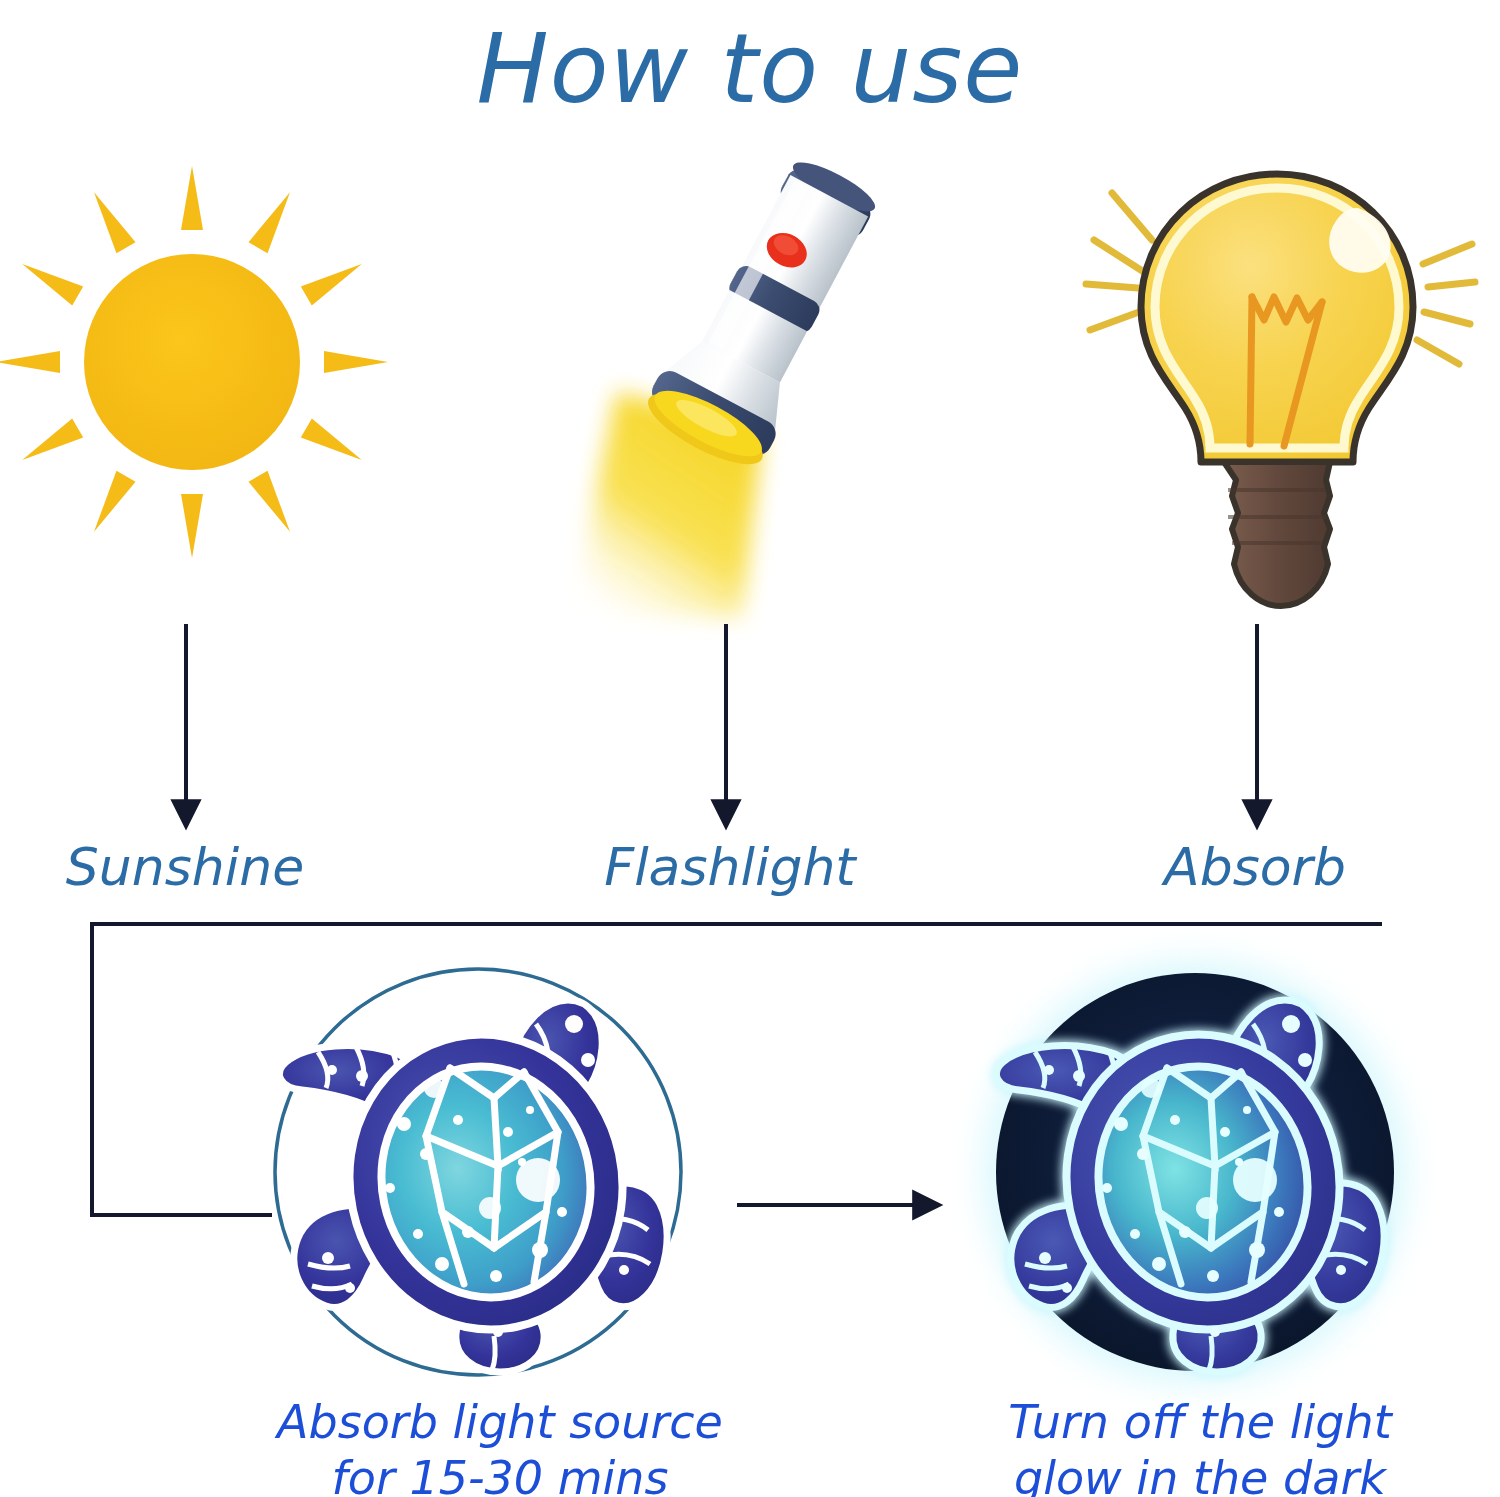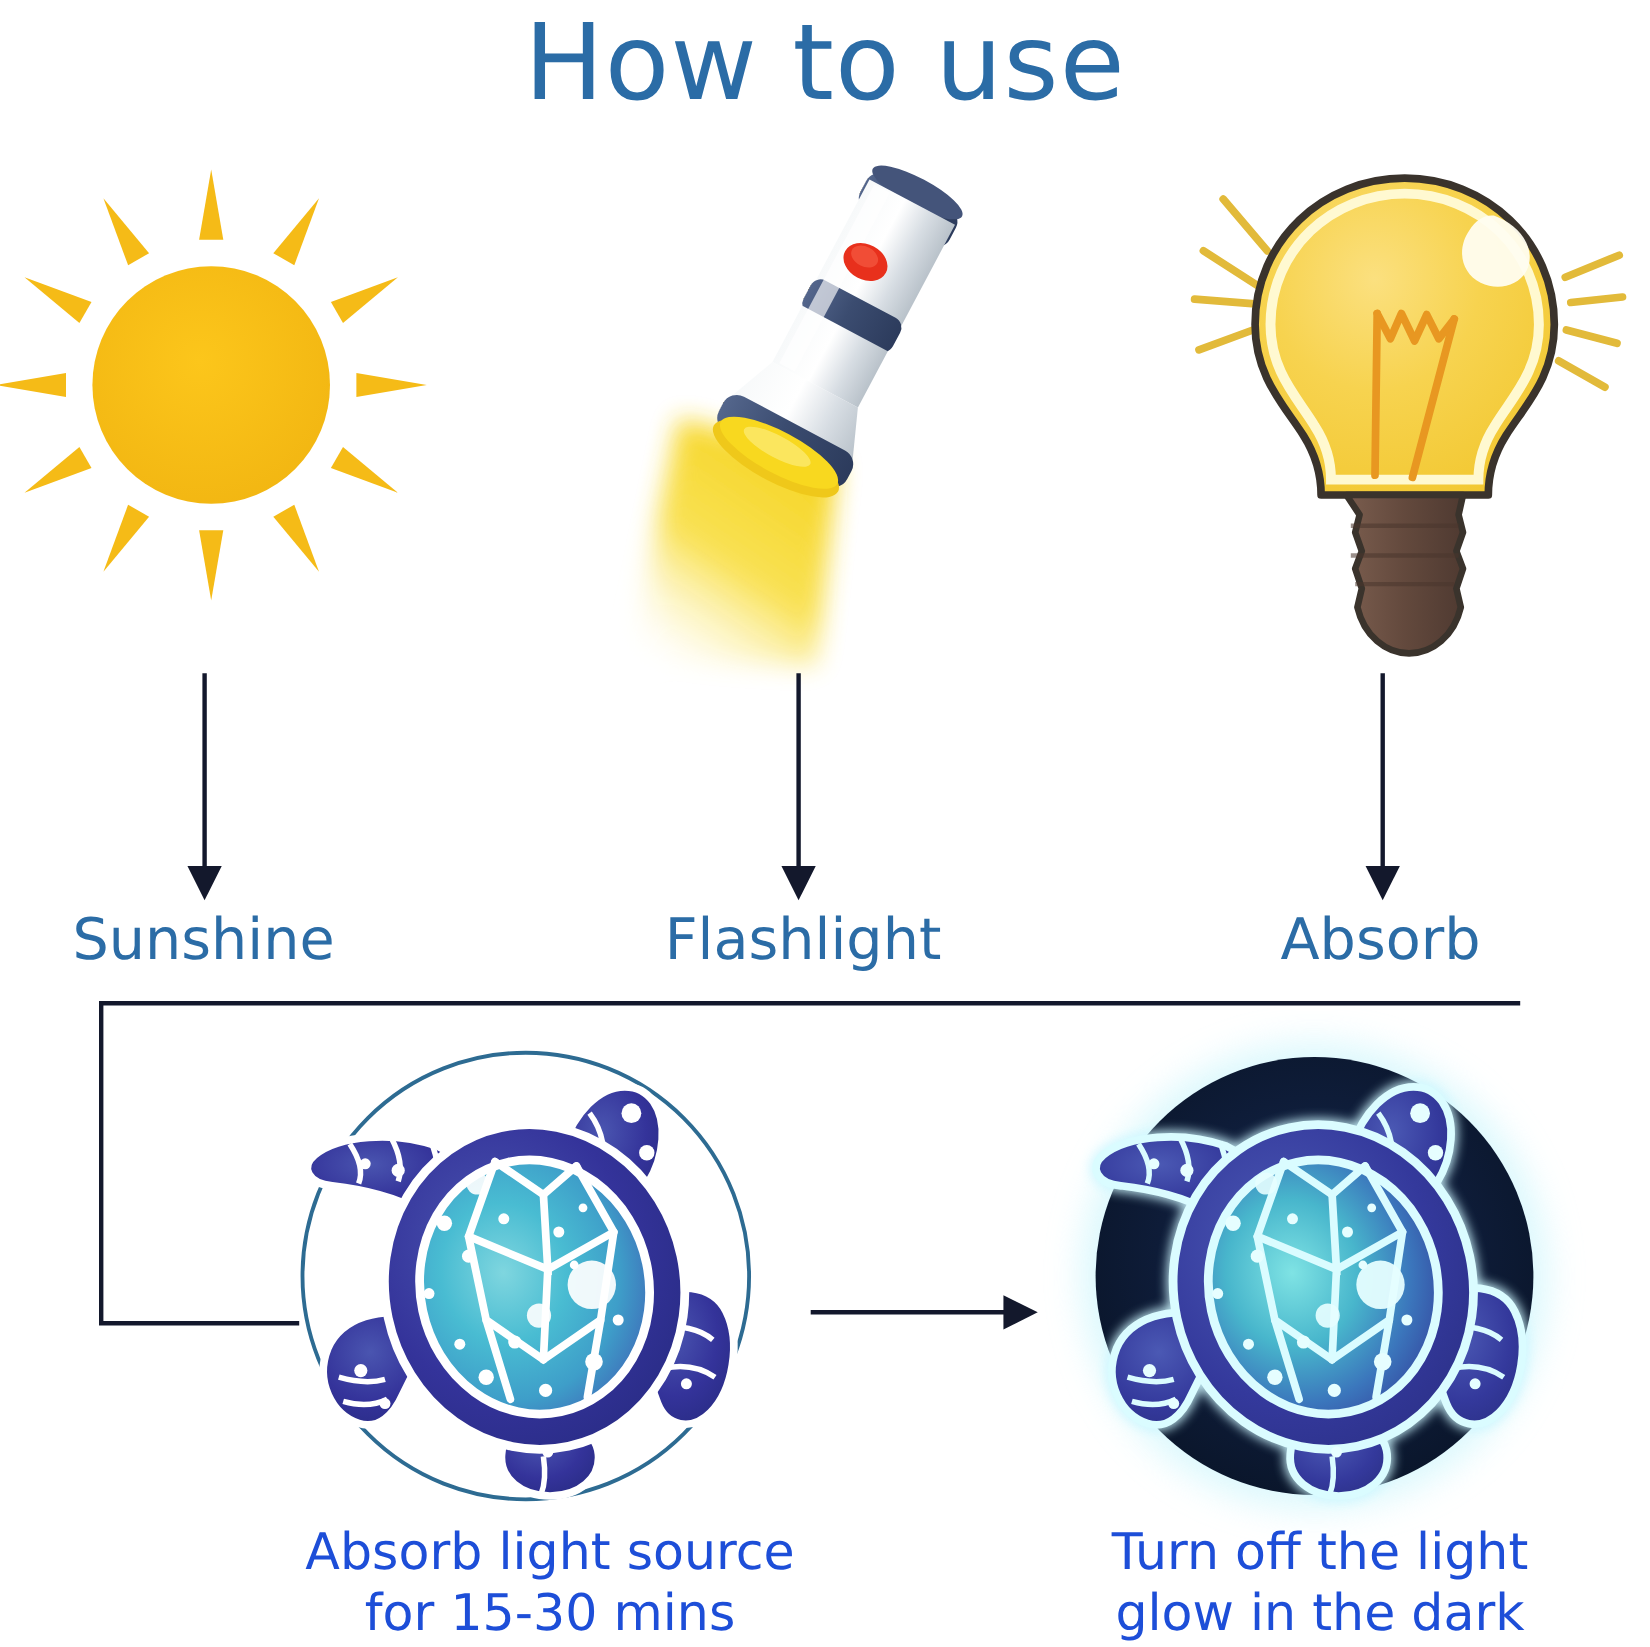--- a/index.html
+++ b/index.html
@@ -2,21 +2,21 @@
 <html><head>
 <meta charset="utf-8">
 <title>How to use</title>
 <style>
   html,body{margin:0;padding:0;background:#ffffff;}
   body{
     width:1500px;height:1497px;position:relative;overflow:hidden;
     font-family:"DejaVu Sans", sans-serif;
     background:#ffffff;
   }
-  .stage{position:absolute;left:0;top:0;width:1500px;height:1097px;}
+  .stage{position:absolute;left:0;top:12px;width:1500px;height:1097px;font-style:italic;}
 
   
   #title{
     position:absolute;left:0;top:2px;width:1500px;text-align:center;
     font-family:"DejaVu Sans", sans-serif;
     font-size:96px;line-height:110px;font-weight:400;
     color:#2b6ca6;letter-spacing:1px;
   }
 
   

